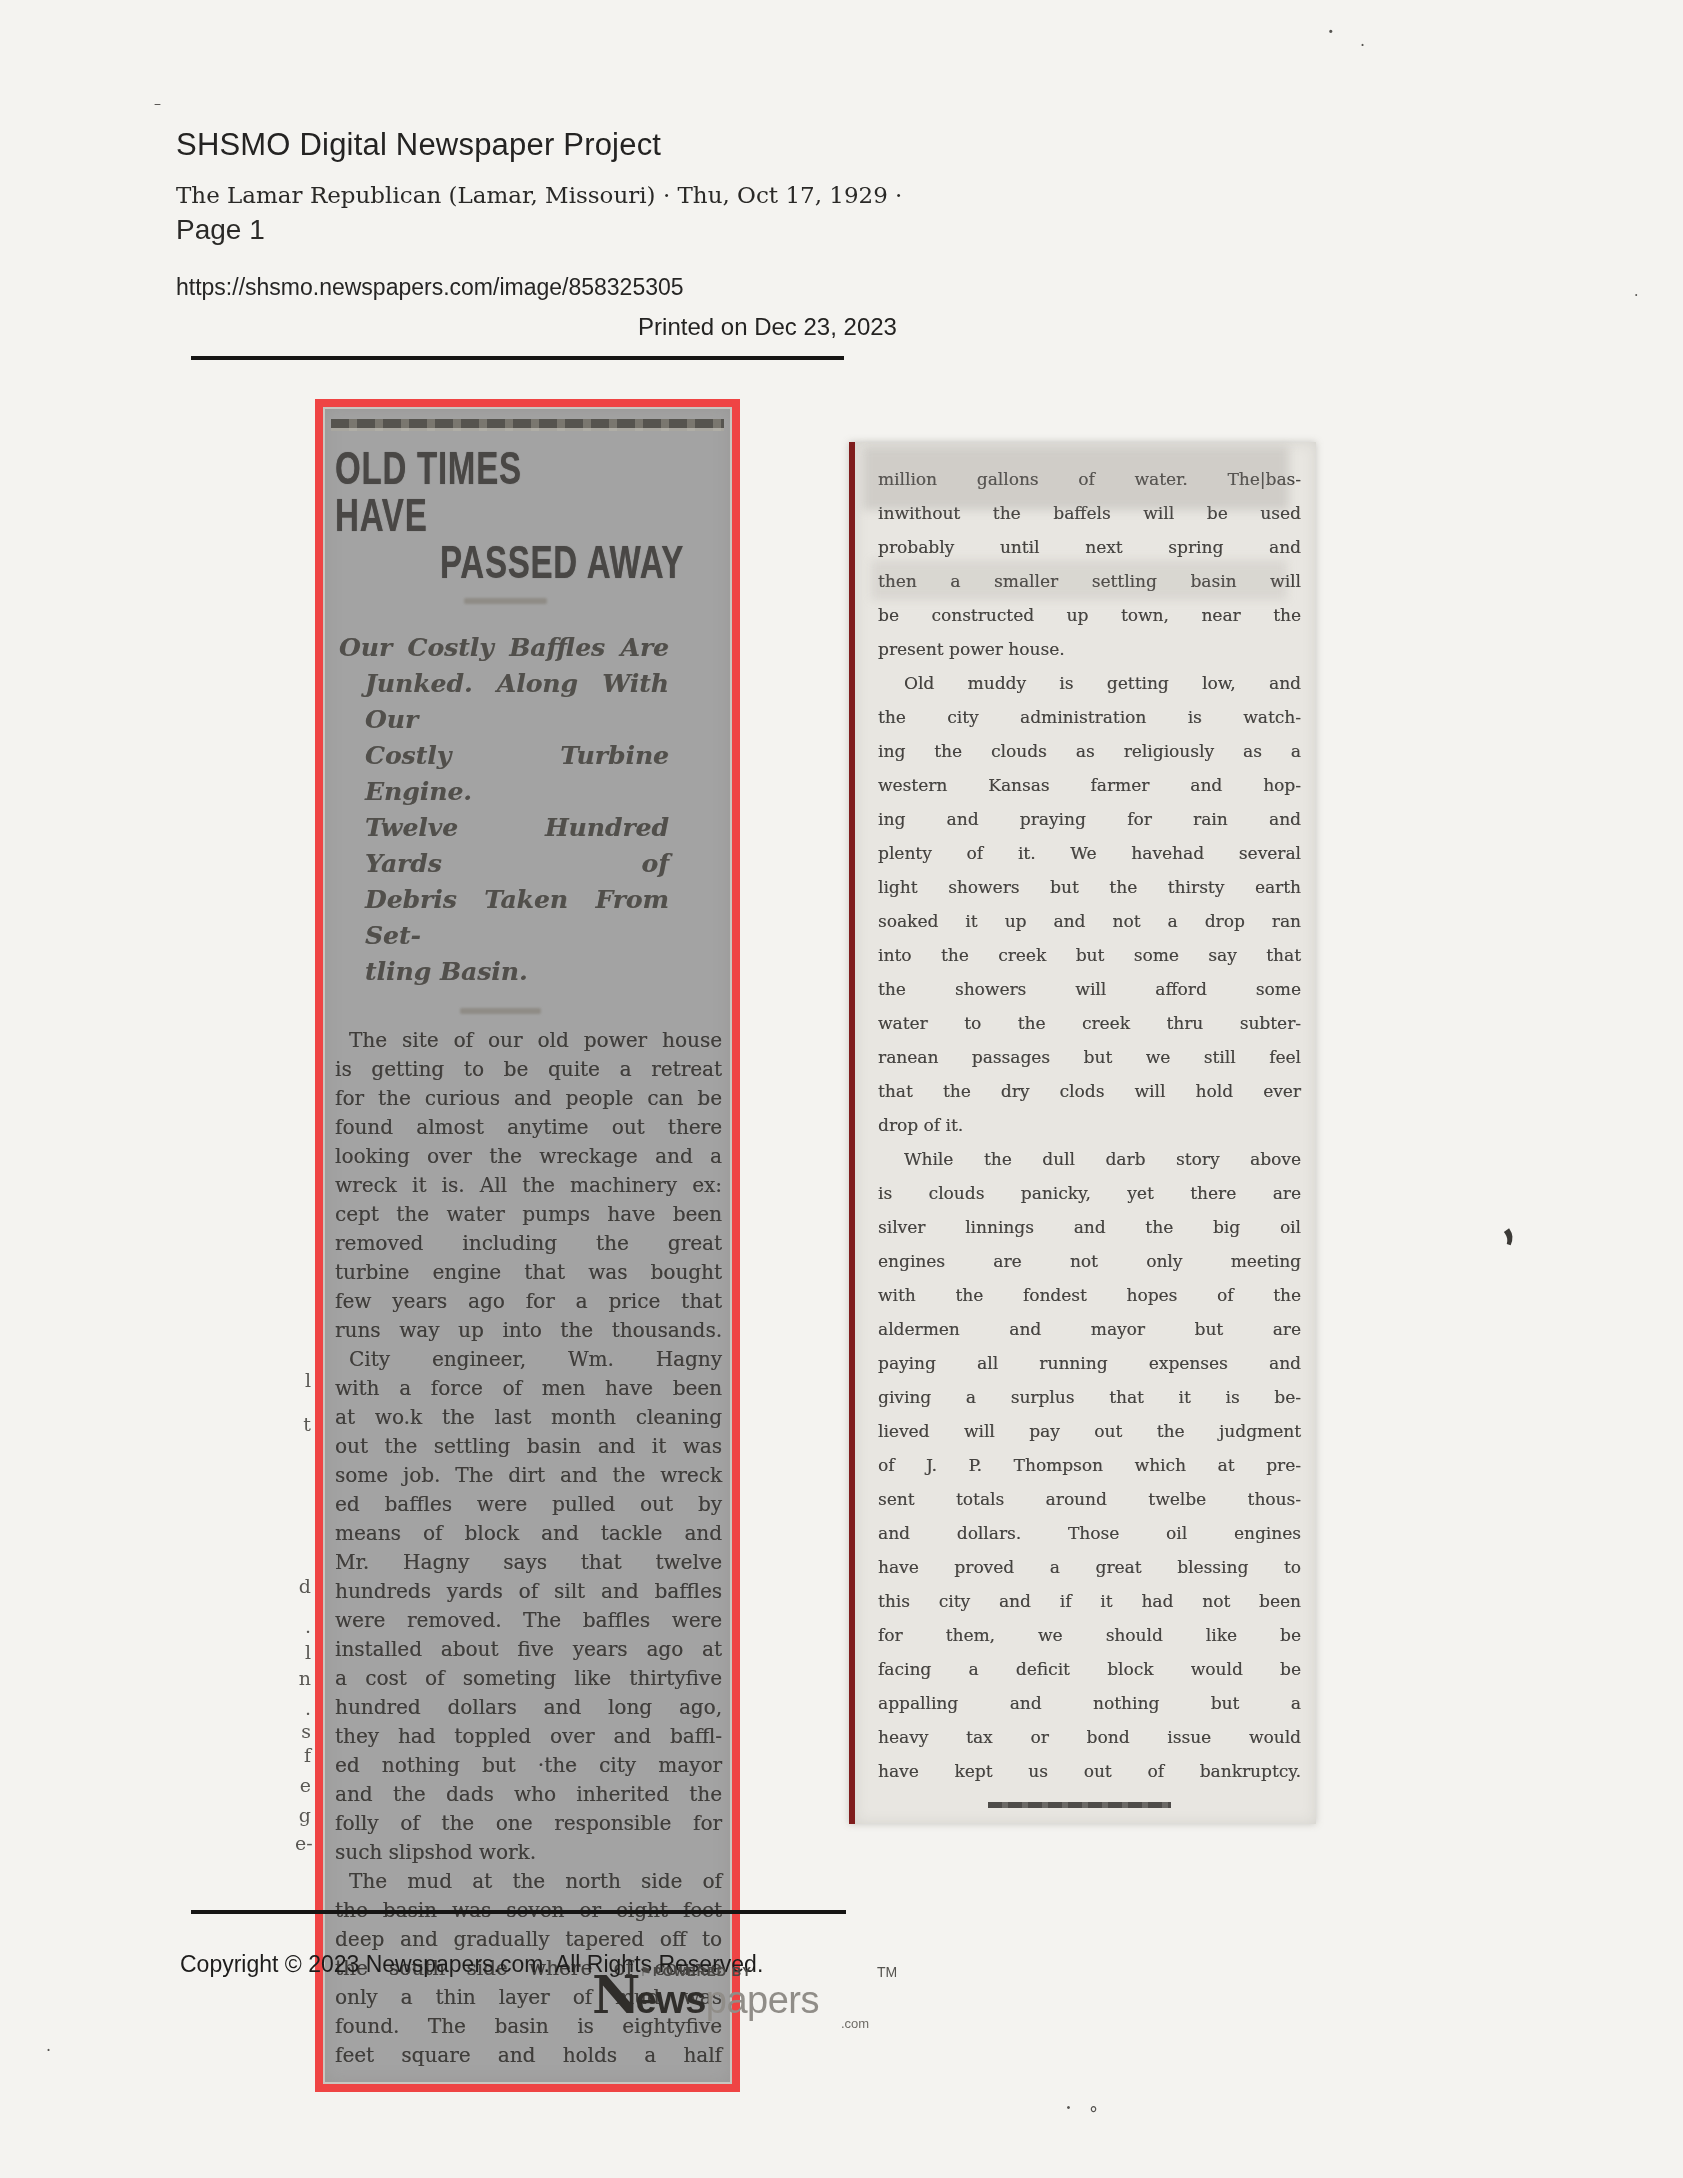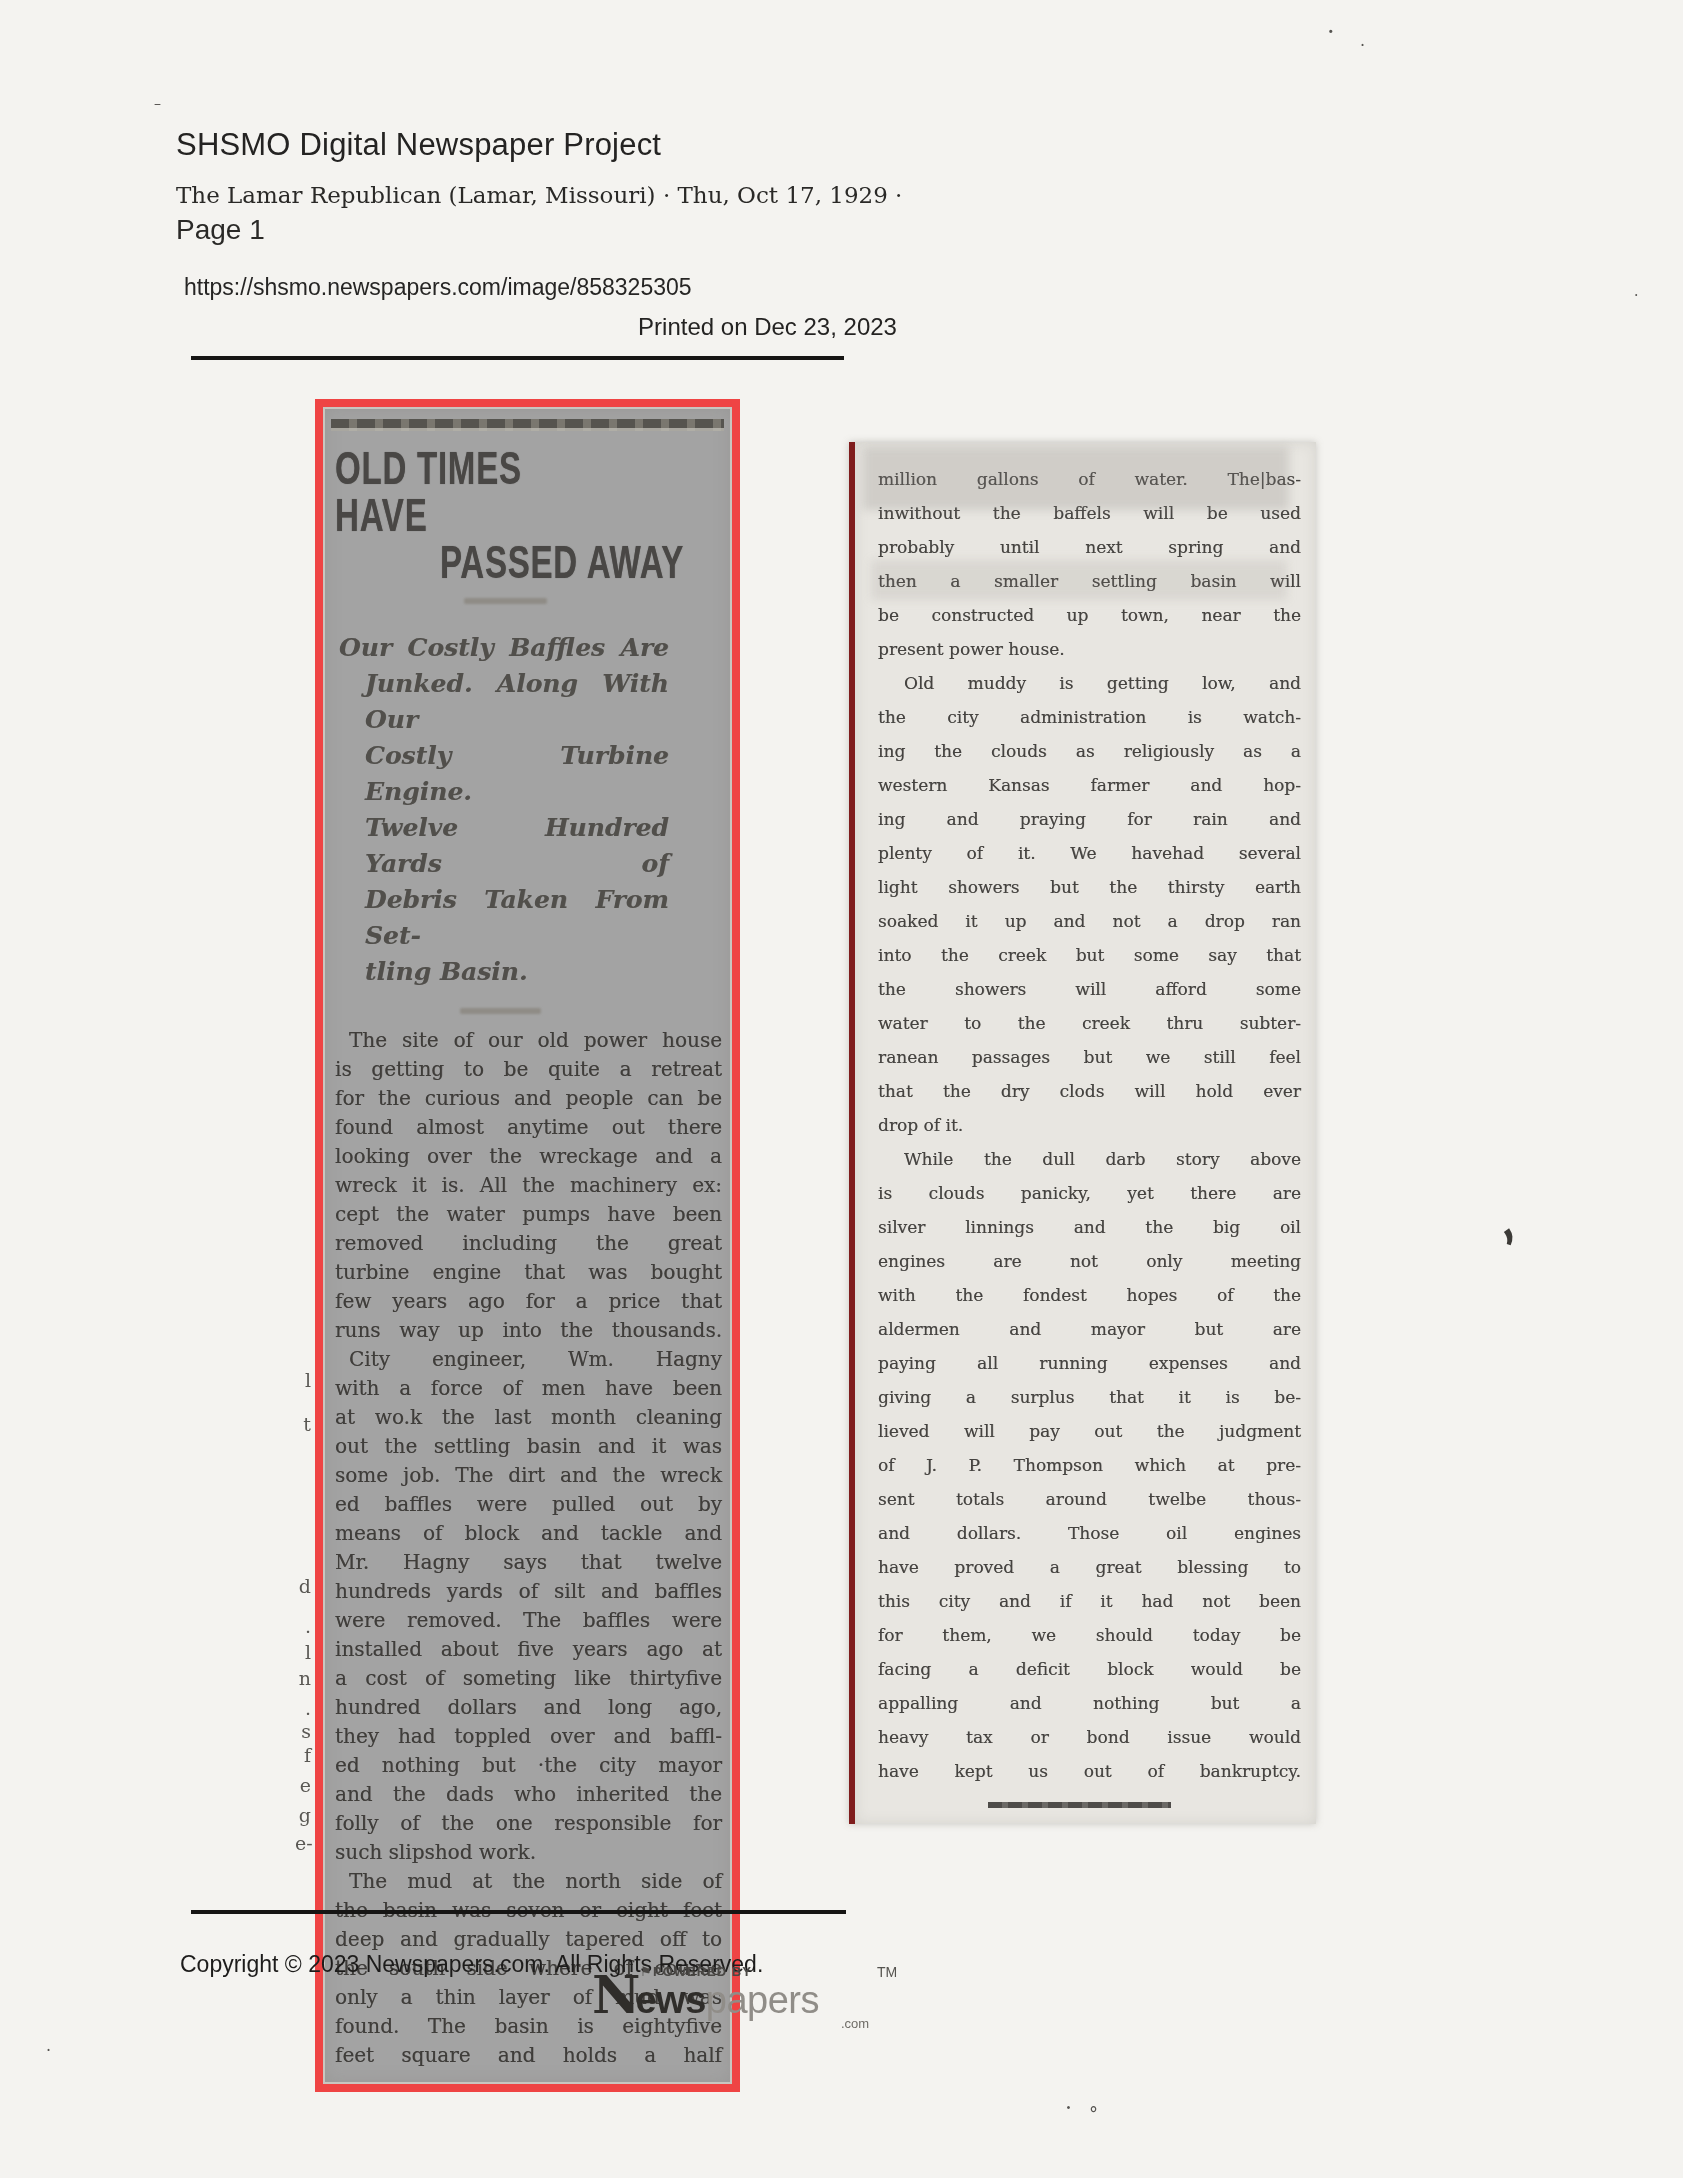--- a/index.html
+++ b/index.html
@@ -6,21 +6,21 @@
   body{background:#e9e8e5;}
   .page{
     position:relative; width:1683px; height:2178px;
     background:#f4f3f0; overflow:hidden;
     font-family:"Liberation Sans", sans-serif; color:#1f1e1c;
   }
   
   .hd-title{position:absolute; left:176px; top:127px; font-size:31px; letter-spacing:0.2px; color:#242322;}
   .hd-source{position:absolute; left:176px; top:182px; font-family:"DejaVu Serif", serif; font-size:23px; color:#2a2927;}
   .hd-page{position:absolute; left:176px; top:214px; font-size:28px; color:#2a2927;}
-  .hd-url{position:absolute; left:184px; top:274px; font-size:23px; color:#262524;text-align:right;}
+  .hd-url{position:absolute; left:176px; top:274px; font-size:23px; color:#262524;text-align:right;}
   .hd-printed{position:absolute; left:614px; top:313px; width:307px; text-align:center; font-size:24px; color:#242322;}
   .rule{position:absolute; background:#161514;}
   .rule.top{left:191px; top:356px; width:653px; height:4px;}
   .rule.bottom{left:191px; top:1910px; width:655px; height:4px;}
 
   
   .clip-left{
     position:absolute; left:315px; top:399px; width:409px;
     background:#a3a3a3; border:8px solid #ef4444;
     box-shadow:inset 0 0 0 2px #c9c6c0, inset 0 0 18px rgba(120,117,110,.25);
@@ -205,21 +205,21 @@
           <div class="tl">with the fondest hopes of the</div>
           <div class="tl">aldermen and mayor but are</div>
           <div class="tl">paying all running expenses and</div>
           <div class="tl">giving a surplus that it is be-</div>
           <div class="tl">lieved will pay out the judgment</div>
           <div class="tl">of J. P. Thompson which at pre-</div>
           <div class="tl">sent totals around twelbe thous-</div>
           <div class="tl">and dollars. Those oil engines</div>
           <div class="tl">have proved a great blessing to</div>
           <div class="tl">this city and if it had not been</div>
-          <div class="tl">for them, we should today be</div>
+          <div class="tl">for them, we should like be</div>
           <div class="tl">facing a deficit block would be</div>
           <div class="tl">appalling and nothing but a</div>
           <div class="tl">heavy tax or bond issue would</div>
           <div class="tl">have kept us out of bankruptcy.</div>
         </div>
       </div>
     <div class="end-rule"></div>
   </section>
 
   <div class="smudge sm1"></div>

